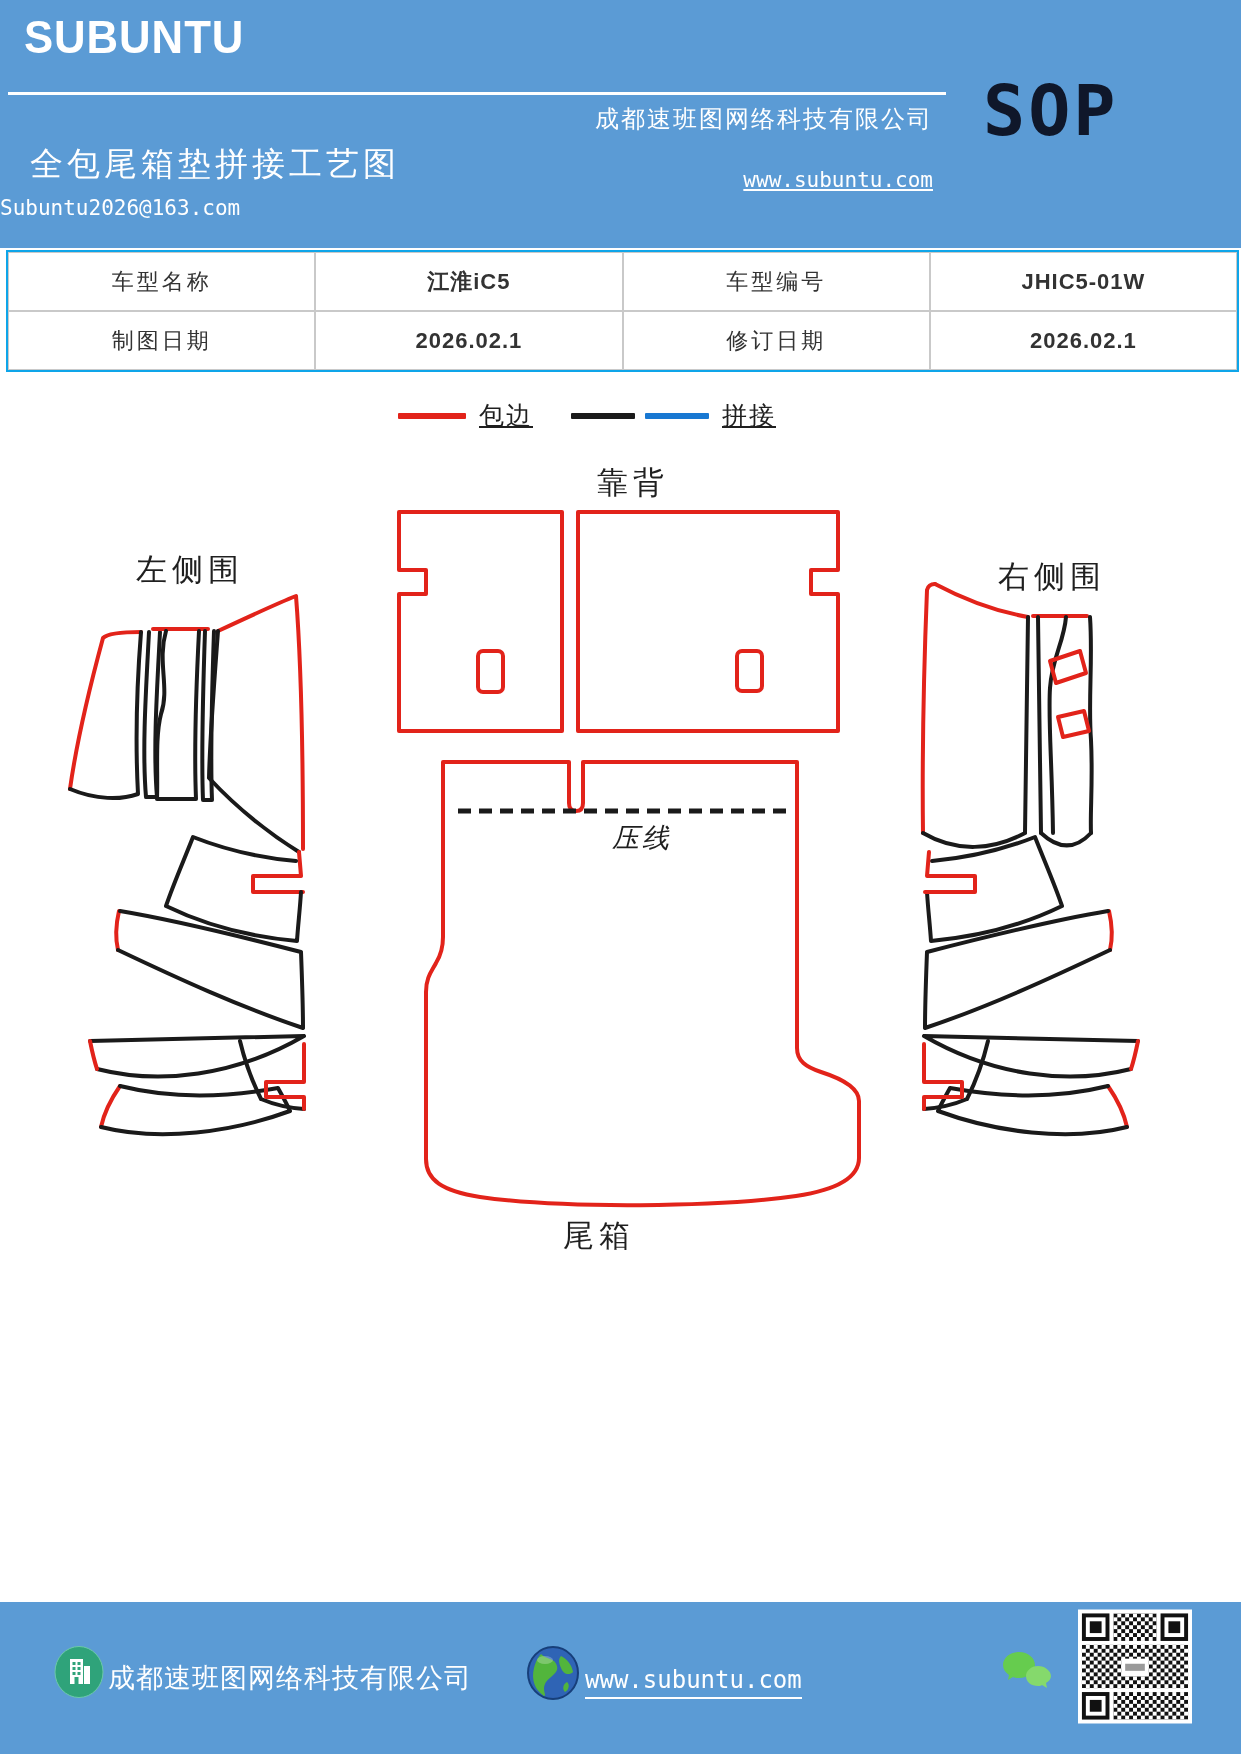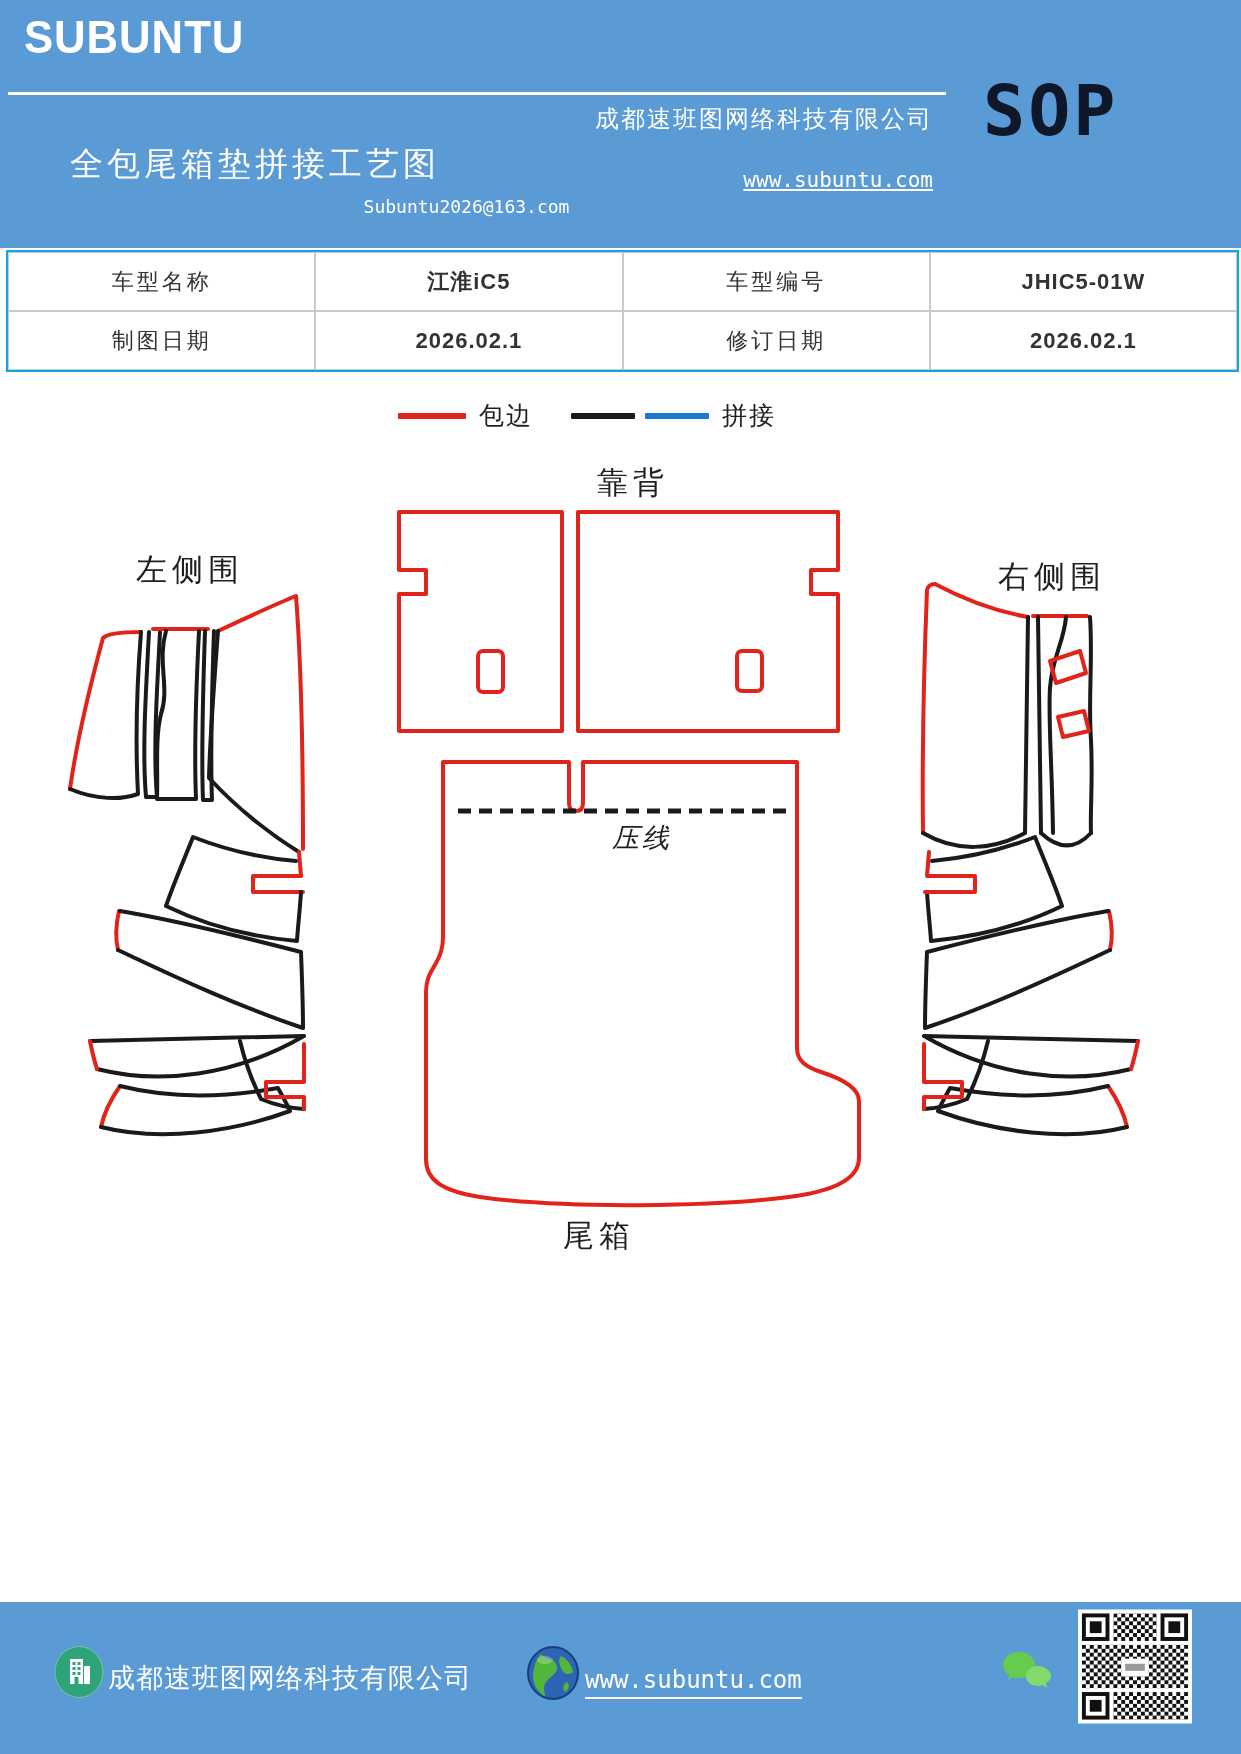--- a/index.html
+++ b/index.html
@@ -5,42 +5,42 @@
   html,body{margin:0;padding:0;background:#ffffff;}
   .page{position:relative;width:1241px;height:1754px;background:#ffffff;overflow:hidden;
         font-family:"Liberation Sans",sans-serif;}
 
   
   .banner{position:absolute;left:0;top:0;width:1241px;height:248px;background:#5b9bd5;}
   .logo{position:absolute;left:24px;top:10px;color:#fff;font-size:46px;font-weight:800;
         letter-spacing:1px;font-family:"Liberation Sans",sans-serif;transform:scaleX(.95);transform-origin:left top;}
   .hline{position:absolute;left:8px;top:92px;width:938px;height:3px;background:#fff;}
   .doc-title{position:absolute;left:30px;top:142px;color:#fff;font-size:33px;letter-spacing:4px;
-        font-family:"Liberation Serif",serif;margin-left:40px;}
+        font-family:"Liberation Serif",serif;}
   .hdr-company{position:absolute;left:0;top:103px;width:933px;text-align:right;color:#fff;
         font-size:24px;letter-spacing:2px;font-family:"Liberation Serif",serif;}
   .hdr-www{position:absolute;left:0;top:168px;width:933px;text-align:right;color:#fff;
         font-size:21px;font-family:"DejaVu Sans Mono",monospace;text-decoration:underline;cursor:pointer;}
-  .hdr-email{position:absolute;left:0;top:196px;width:933px;text-align:center;color:#fff;
-        font-size:18px;font-family:"DejaVu Sans Mono",monospace;}
+  .hdr-email{position:absolute;left:0;top:196px;width:933px;text-align:left;color:#fff;
+        font-size:21px;font-family:"DejaVu Sans Mono",monospace;}
   .sop{position:absolute;left:983px;top:70px;color:#0f172a;font-size:70px;font-weight:700;
         letter-spacing:3px;font-family:"DejaVu Sans Mono",monospace;}
 
   
   .info-table{position:absolute;left:6px;top:250px;width:1229px;height:118px;
         display:grid;grid-template-columns:repeat(4,1fr);grid-template-rows:repeat(2,1fr);
         border:2px solid #0ea5e9;background:#fff;}
   .info-cell{border:1px solid #c9c9c9;display:flex;align-items:center;justify-content:center;
         font-size:22px;color:#333;}
   .cell-label{font-family:"Liberation Serif",serif;letter-spacing:3px;}
   .cell-value{font-family:"Liberation Sans",sans-serif;font-weight:600;letter-spacing:1px;}
 
   
   .legend{position:absolute;left:398px;top:399px;display:flex;align-items:center;
-        color:#1f1f1f;font-size:25px;}
+        color:#1f1f1f;font-size:25px;text-decoration:underline;}
   .sw{height:6px;border-radius:1px;flex:0 0 auto;}
   .legend .lbl{letter-spacing:2px;}
 
   
   .diagram-svg{position:absolute;left:0;top:0;pointer-events:none;}
   .red{stroke:#e2231a;stroke-width:4;fill:none;stroke-linecap:round;stroke-linejoin:round;}
   .blk{stroke:#1a1a1a;stroke-width:4;fill:none;stroke-linecap:round;stroke-linejoin:round;}
   .dash{stroke:#1a1a1a;stroke-width:5;fill:none;stroke-dasharray:13 8;}
   .diagram-label{position:absolute;color:#1f1f1f;letter-spacing:5px;font-size:31px;}
   .small-label{font-size:27px;letter-spacing:3px;}

